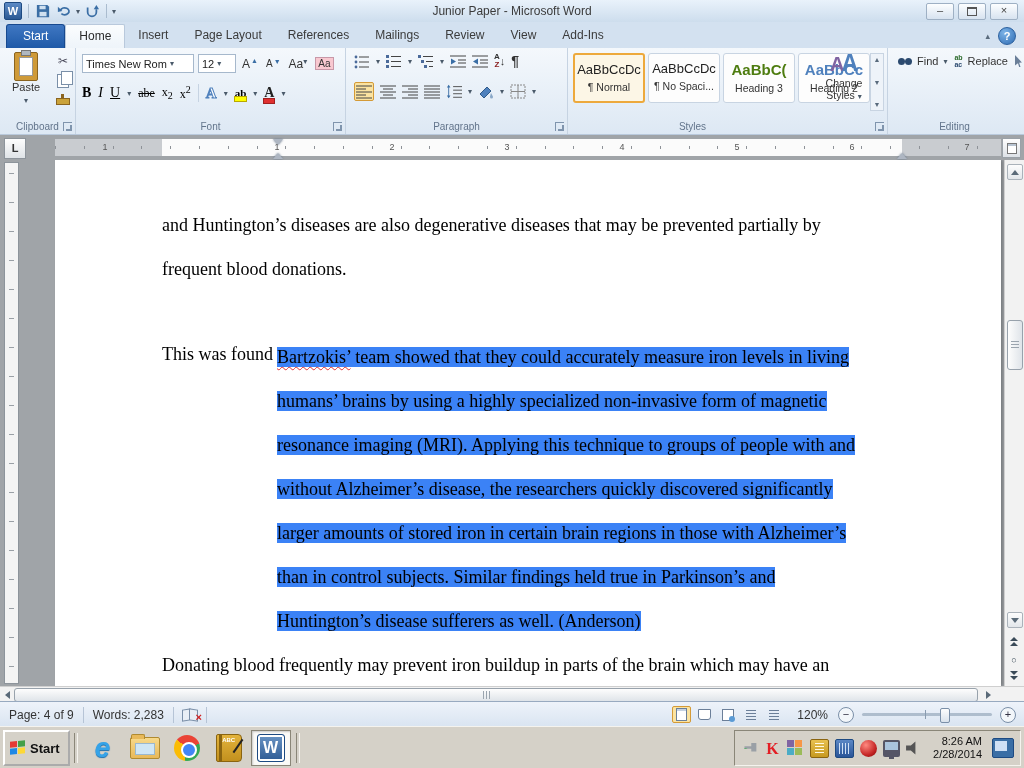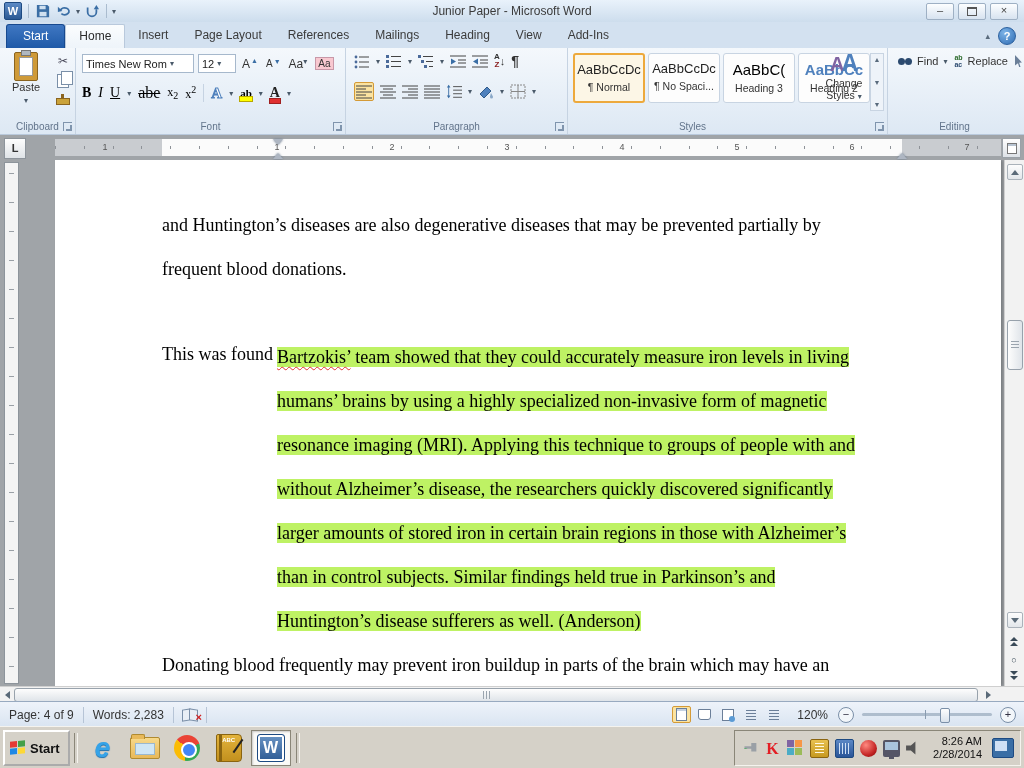--- a/index.html
+++ b/index.html
@@ -49,21 +49,21 @@
   .combo .cname{overflow:hidden;white-space:nowrap;}
   .combo .caret{margin-left:3px;}
   .fname{width:104px;}
   .fsize{width:30px;}
   .fbtn{font-size:12px;color:#333;padding:0 2px;display:flex;align-items:flex-start;}
   .tinyarrow{font-size:7px;margin-left:1px;}
   .fontrow2{position:absolute;left:6px;top:36px;display:flex;align-items:center;gap:7px;font-family:"Liberation Serif",serif;}
   .b{font-weight:bold;font-size:14px;}
   .i{font-style:italic;font-size:14px;}
   .u{text-decoration:underline;font-size:14px;}
-  .strike{text-decoration:line-through;font-size:16px;}
+  .strike{text-decoration:line-through;font-size:12px;}
   .subsup{font-size:12px;}
   .vdiv{width:1px;height:18px;background:#c6d3e2;}
   .fx-a{color:#fff;font-weight:bold;font-size:15px;-webkit-text-stroke:1px #4f81bd;}
   .hl-btn{position:relative;font-size:11px;font-weight:bold;}
   .hl-btn .bar{position:absolute;left:-1px;right:-1px;bottom:-3px;height:4px;background:#ffff00;border:1px solid #b9a800;}
   .fc-btn{position:relative;font-weight:bold;font-size:14px;color:#222;}
   .fc-btn .bar{position:absolute;left:-1px;right:-1px;bottom:-3px;height:4px;background:#e03030;border:1px solid #a02020;}
   
   .g-para{width:222px;}
   .prow1{position:absolute;left:8px;top:5px;display:flex;align-items:center;gap:6px;}
@@ -74,21 +74,21 @@
   .pilcrow{font-size:14px;color:#333;font-weight:bold;}
   .sorticon{font-size:8px;font-weight:bold;color:#333;line-height:8px;text-align:center;}
   .sorticon .z{color:#8a2020;}
   
   .g-styles{width:320px;}
   .stylecards{position:absolute;left:5px;top:5px;display:flex;gap:3px;}
   .stylecard{width:70px;height:48px;border:1px solid #c8d4e2;border-radius:3px;background:#fdfdfd;text-align:center;overflow:hidden;}
   .stylecard.sel{border:2px solid #eda93c;background:#fcf6e6;width:68px;height:46px;}
   .sprev{font-size:13px;margin-top:7px;color:#222;white-space:nowrap;}
   .sname{font-size:10.5px;color:#333;margin-top:4px;white-space:nowrap;}
-  .stylecard.h1 .sprev{color:#000000;font-weight:normal;font-size:15px;}
+  .stylecard.h1 .sprev{color:#4d7c0f;font-weight:bold;font-size:15px;}
   .stylecard.h2 .sprev{color:#4f81bd;font-weight:bold;font-size:15px;}
   .sscroll{position:absolute;left:302px;top:5px;width:14px;height:58px;border:1px solid #c8d4e2;background:#eef3f9;display:flex;flex-direction:column;align-items:center;justify-content:space-between;padding:2px 0;box-sizing:border-box;font-size:7px;color:#5a6b7d;}
   .changestyles{position:absolute;left:252px;top:2px;width:48px;text-align:center;font-size:10.5px;color:#333;line-height:12px;}
   .csicon{font-weight:bold;font-size:20px;line-height:26px;}
   .csicon .a1{color:#8064a2;}
   .csicon .a2{color:#4f81bd;margin-left:-3px;font-size:23px;}
   
   .g-edit{width:133px;border-right:none;}
   .editrows{position:absolute;left:10px;top:6px;display:flex;flex-direction:row;gap:7px;font-size:11px;color:#333;}
   .editrow{display:flex;align-items:center;gap:5px;}
@@ -105,21 +105,21 @@
   .marker-fl{position:absolute;left:218px;top:0;width:0;height:0;border-left:5px solid transparent;border-right:5px solid transparent;border-top:6px solid #aeb6c2;filter:drop-shadow(0 0 1px #69788c);}
   .marker-hang{position:absolute;left:218px;bottom:-3px;width:0;height:0;border-left:5px solid transparent;border-right:5px solid transparent;border-bottom:6px solid #aeb6c2;filter:drop-shadow(0 0 1px #69788c);}
   .marker-right{position:absolute;left:842px;bottom:-3px;width:0;height:0;border-left:5px solid transparent;border-right:5px solid transparent;border-bottom:6px solid #aeb6c2;filter:drop-shadow(0 0 1px #69788c);}
   .rtoggle{position:absolute;right:3px;top:2px;width:17px;height:18px;background:linear-gradient(#fdfdfd,#dde2e7);border:1px solid #9aa1a8;}
   .rtoggle::after{content:"";position:absolute;left:4px;top:4px;width:8px;height:9px;background:#fff;border:1px solid #777;box-shadow:inset 0 2px 0 #b7c3d1;}
   
   .docarea{position:absolute;left:0;top:160px;width:1024px;height:526px;background:#a0a4a8;overflow:hidden;}
   .vruler{position:absolute;left:4px;top:2px;width:13px;height:520px;background:#f4f4f4;border:1px solid #8d949b;background-image:repeating-linear-gradient(#9aa0a6 0 1px,transparent 1px 29px);background-position:4px 10px;background-size:5px 100%;background-repeat:repeat-y;}
   .page{position:absolute;left:55px;top:0;width:946px;height:526px;background:#fff;box-shadow:2px 0 3px rgba(0,0,0,0.25);}
   .line{position:absolute;white-space:nowrap;font-family:"Liberation Serif","DejaVu Serif",serif;font-size:18px;color:#000;}
-  .line .hl{background:#bef264;}
+  .line .hl{background:#3b82f6;}
   .squig{text-decoration:underline wavy #e03030 1px;text-underline-offset:3px;}
   
   .vscroll{position:absolute;right:0;top:0;width:19px;height:526px;background:#f2f2f2;border-left:1px solid #cfcfcf;}
   .varrow{position:absolute;left:2px;width:14px;height:14px;background:linear-gradient(#fdfdfd,#e2e6ea);border:1px solid #aab2ba;border-radius:2px;display:flex;align-items:center;justify-content:center;}
   .tri-up{width:0;height:0;border-left:4px solid transparent;border-right:4px solid transparent;border-bottom:5px solid #5a6a78;}
   .tri-down{width:0;height:0;border-left:4px solid transparent;border-right:4px solid transparent;border-top:5px solid #5a6a78;}
   .vthumb{position:absolute;left:2px;top:160px;width:14px;height:48px;background:linear-gradient(90deg,#fdfdfd,#dfe4e9);border:1px solid #98a2ac;border-radius:3px;}
   .vthumb::after{content:"";position:absolute;left:3px;top:20px;width:8px;height:7px;background:repeating-linear-gradient(#9aa4ae 0 1px,transparent 1px 3px);}
   .pgbtn{position:absolute;left:2px;width:14px;height:15px;display:flex;flex-direction:column;align-items:center;justify-content:center;gap:1px;}
   .dbl::before,.dbl::after{content:"";width:0;height:0;border-left:4px solid transparent;border-right:4px solid transparent;}
@@ -239,21 +239,21 @@
 </div>
 
 <div class="tabrow">
   <div class="filetab">Start</div>
   <div style="display:flex;">
       <div class="tab active">Home</div>
       <div class="tab">Insert</div>
       <div class="tab">Page Layout</div>
       <div class="tab">References</div>
       <div class="tab">Mailings</div>
-      <div class="tab">Heading</div>
+      <div class="tab">Review</div>
       <div class="tab">View</div>
       <div class="tab">Add-Ins</div>
     </div>
   <div class="tabrow-right">
     <span class="collapse-chev">▴</span>
     <span class="helpbtn">?</span>
   </div>
 </div>
 
 <div class="ribbon">

